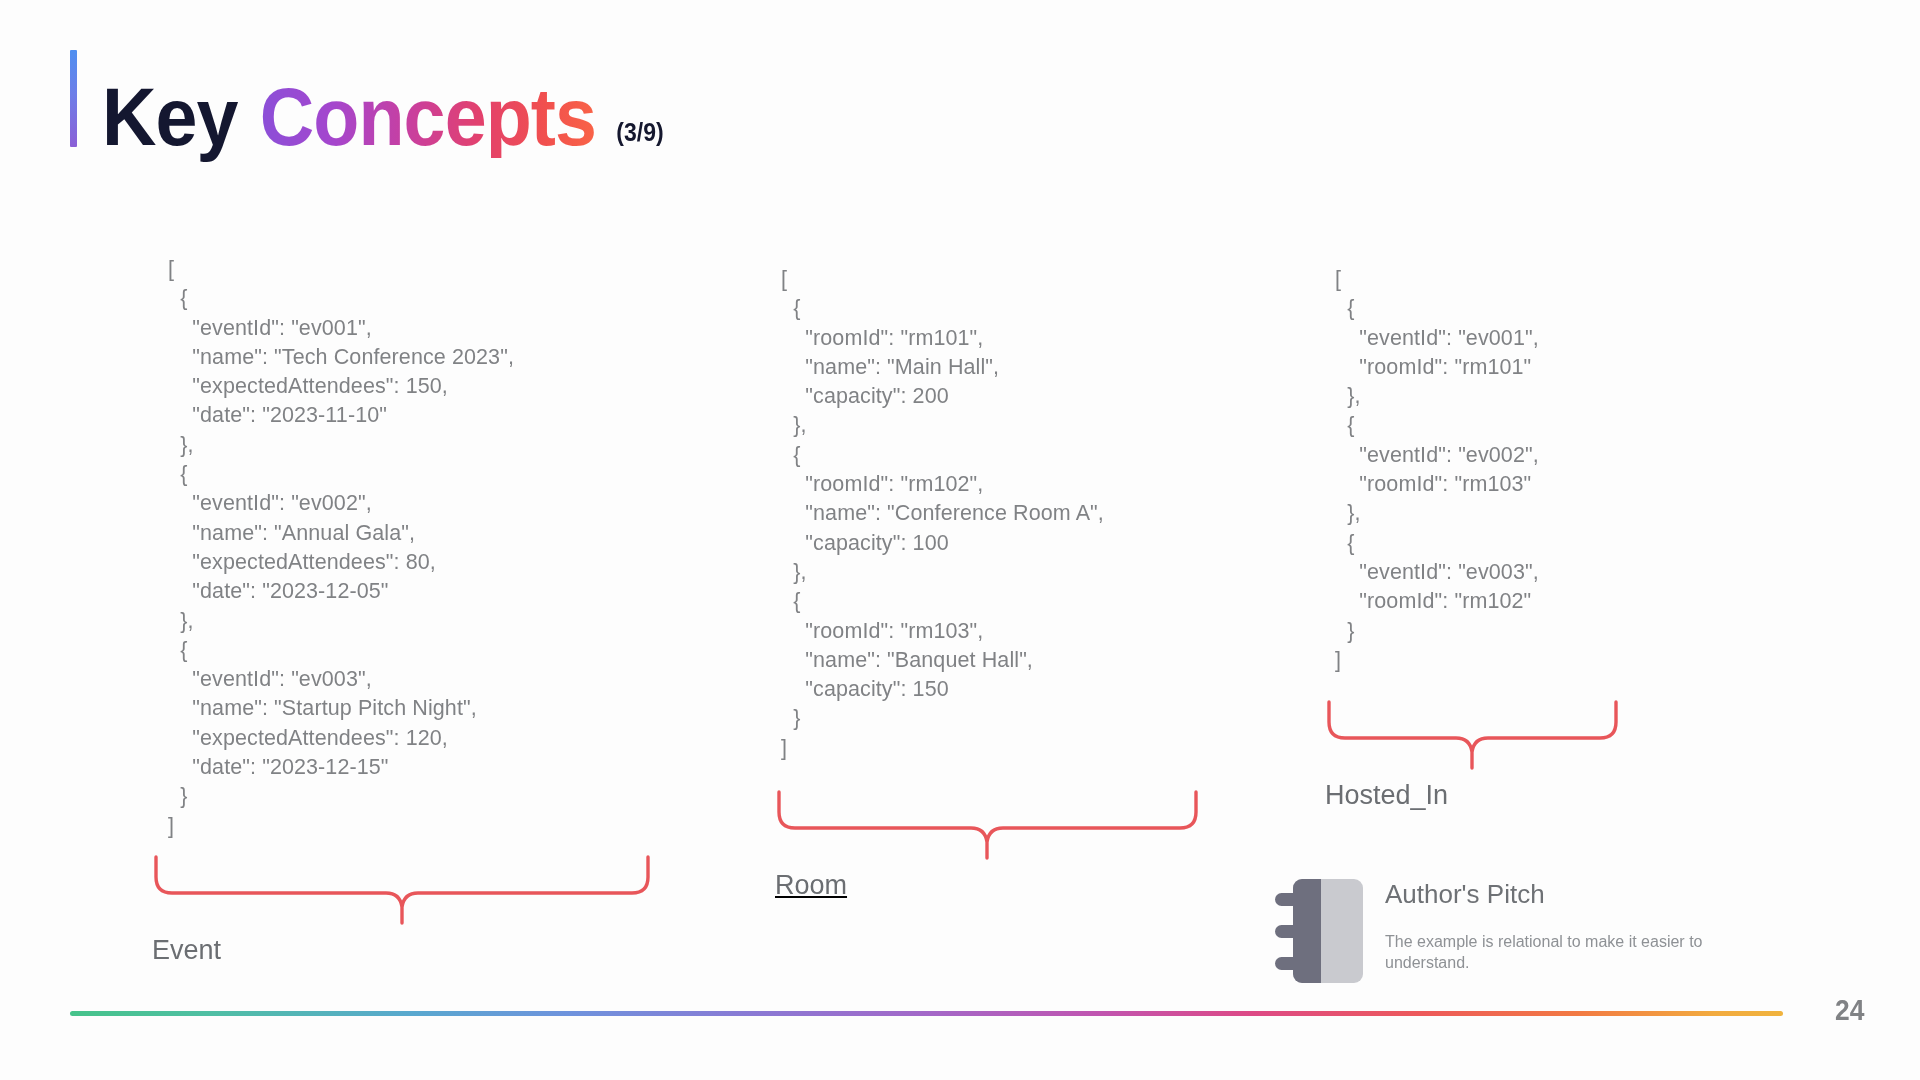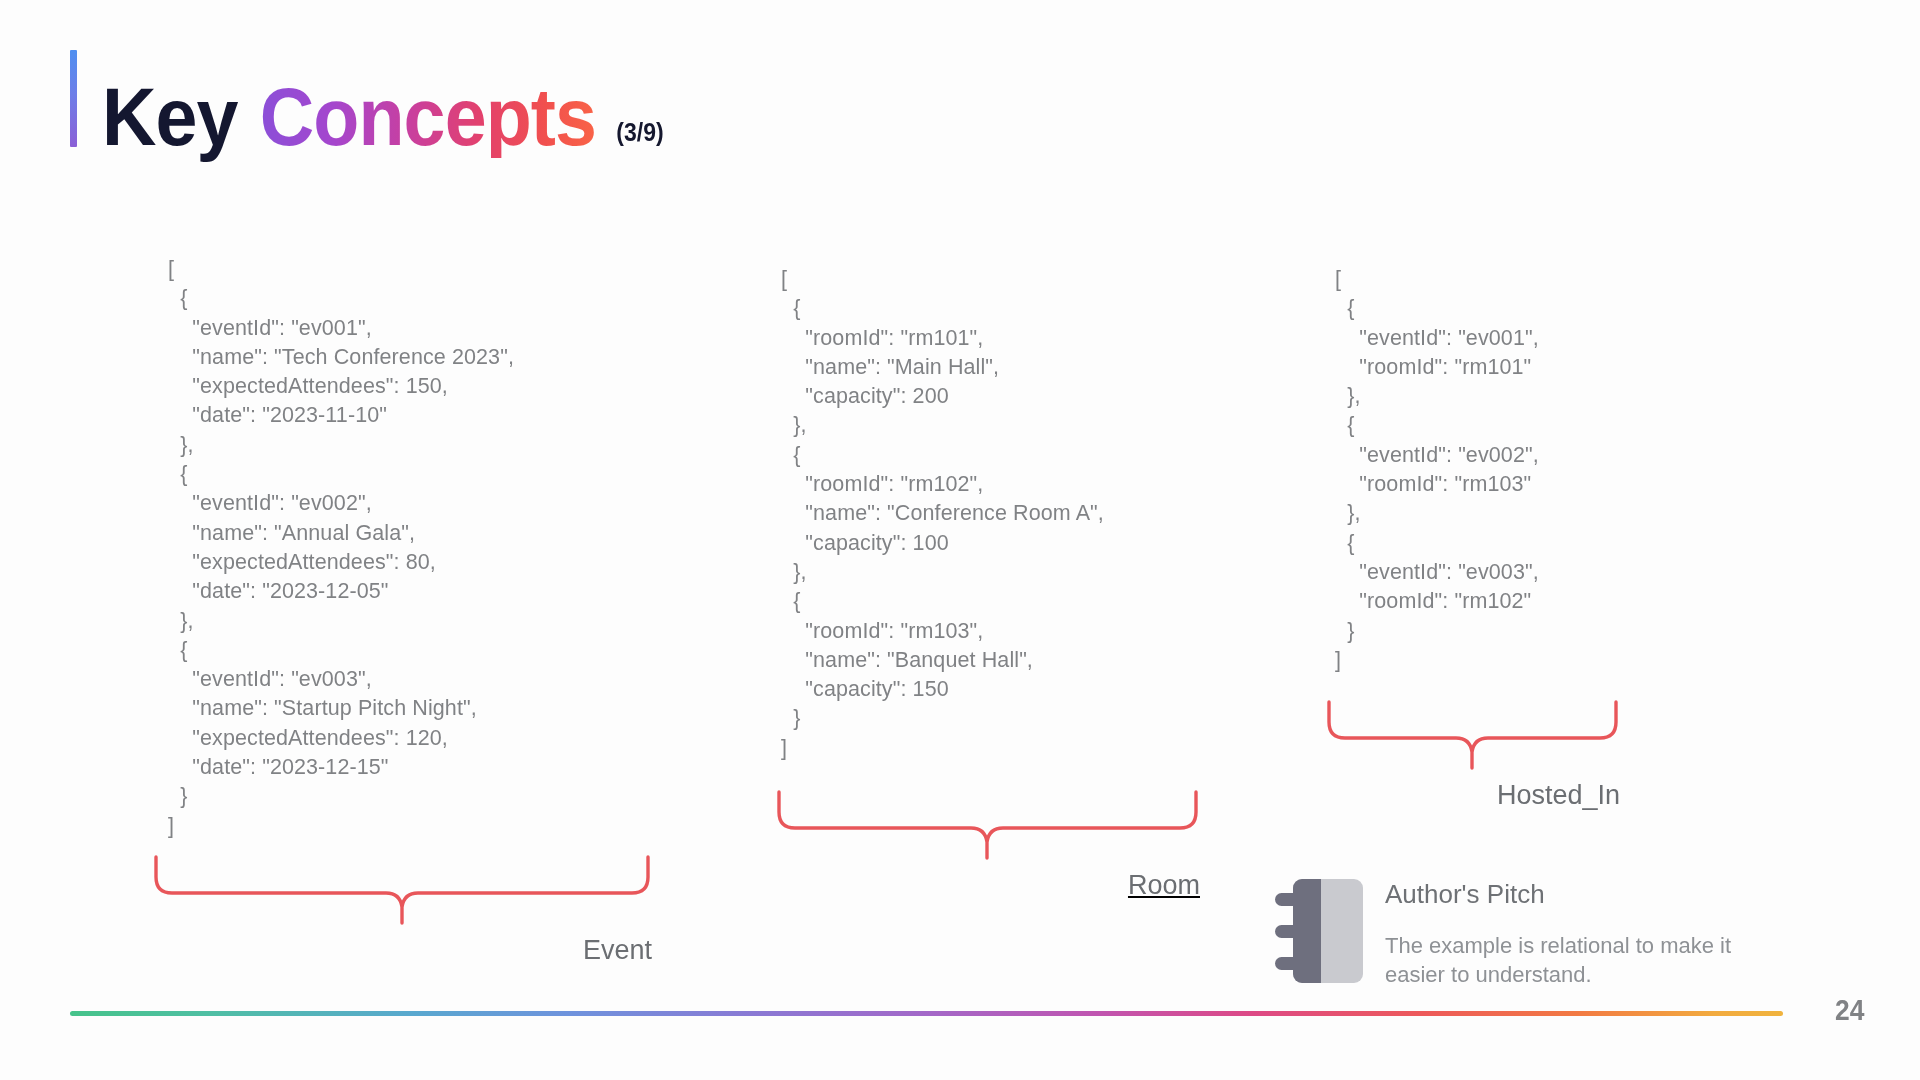--- a/index.html
+++ b/index.html
@@ -80,21 +80,21 @@
     letter-spacing: 0.1px;
   }
   #col-event   { left: 168px;  top: 255px; }
   #col-room    { left: 781px;  top: 265px; }
   #col-hosted  { left: 1335px; top: 265px; }
 
   
   .brace-group { position: absolute; }
   .brace-group svg { display: block; overflow: visible; }
   .brace-label {
-    text-align: right;
+    text-align: left;
     color: #6b6e72;
     font-size: 27px;
     margin-top: 10px;
     font-family: "Liberation Sans", sans-serif;
   }
   #brace-event  { left: 152px;  top: 855px; width: 500px; }
   #brace-room   { left: 775px;  top: 790px; width: 425px; text-decoration: underline; }
   #brace-hosted { left: 1325px; top: 700px; width: 295px; }
 
   
@@ -143,21 +143,21 @@
   .note-icon .ring.r3 { top: 82px; }
   .note-body { padding-top: 5px; }
   .note-title {
     font-size: 26px;
     color: #6e7175;
     line-height: 1.15;
     margin-bottom: 5px;
     font-family: "Liberation Sans", sans-serif;
   }
   .note-text {
-    font-size: 22px;
+    font-size: 16px;
     color: #8e9195;
     line-height: 1.32;
     max-width: 370px;
     font-family: "Liberation Sans", sans-serif;
     margin-top: 21px;
   }
 
   
   .footer-bar {
     position: absolute;

